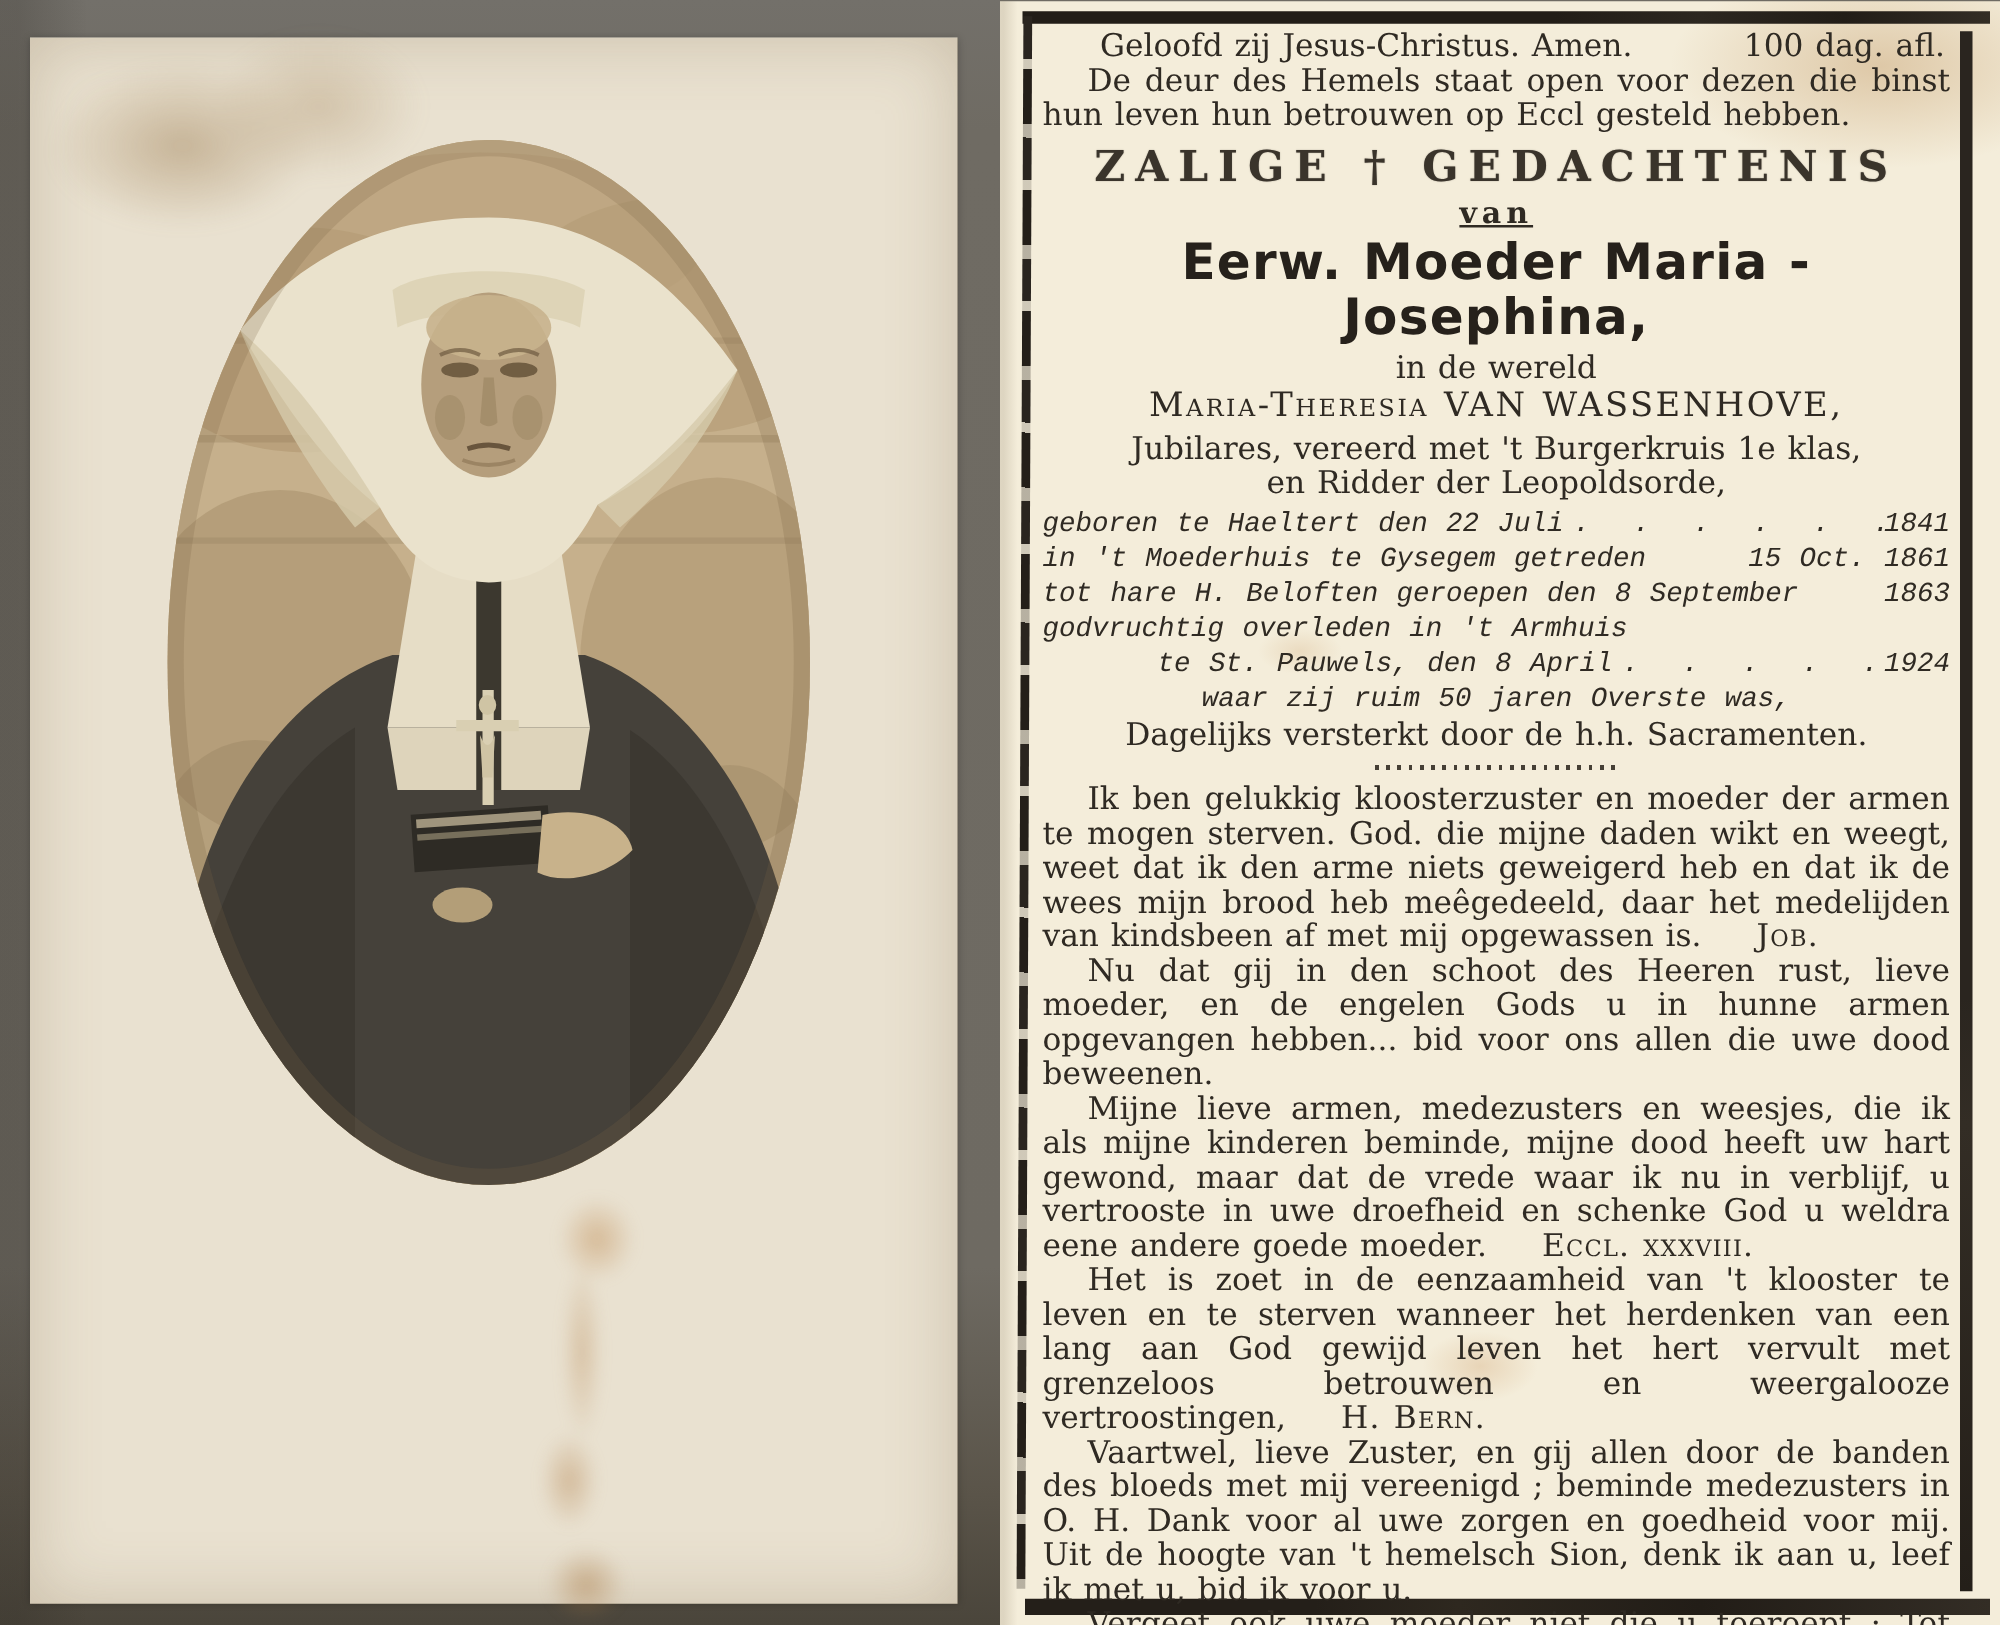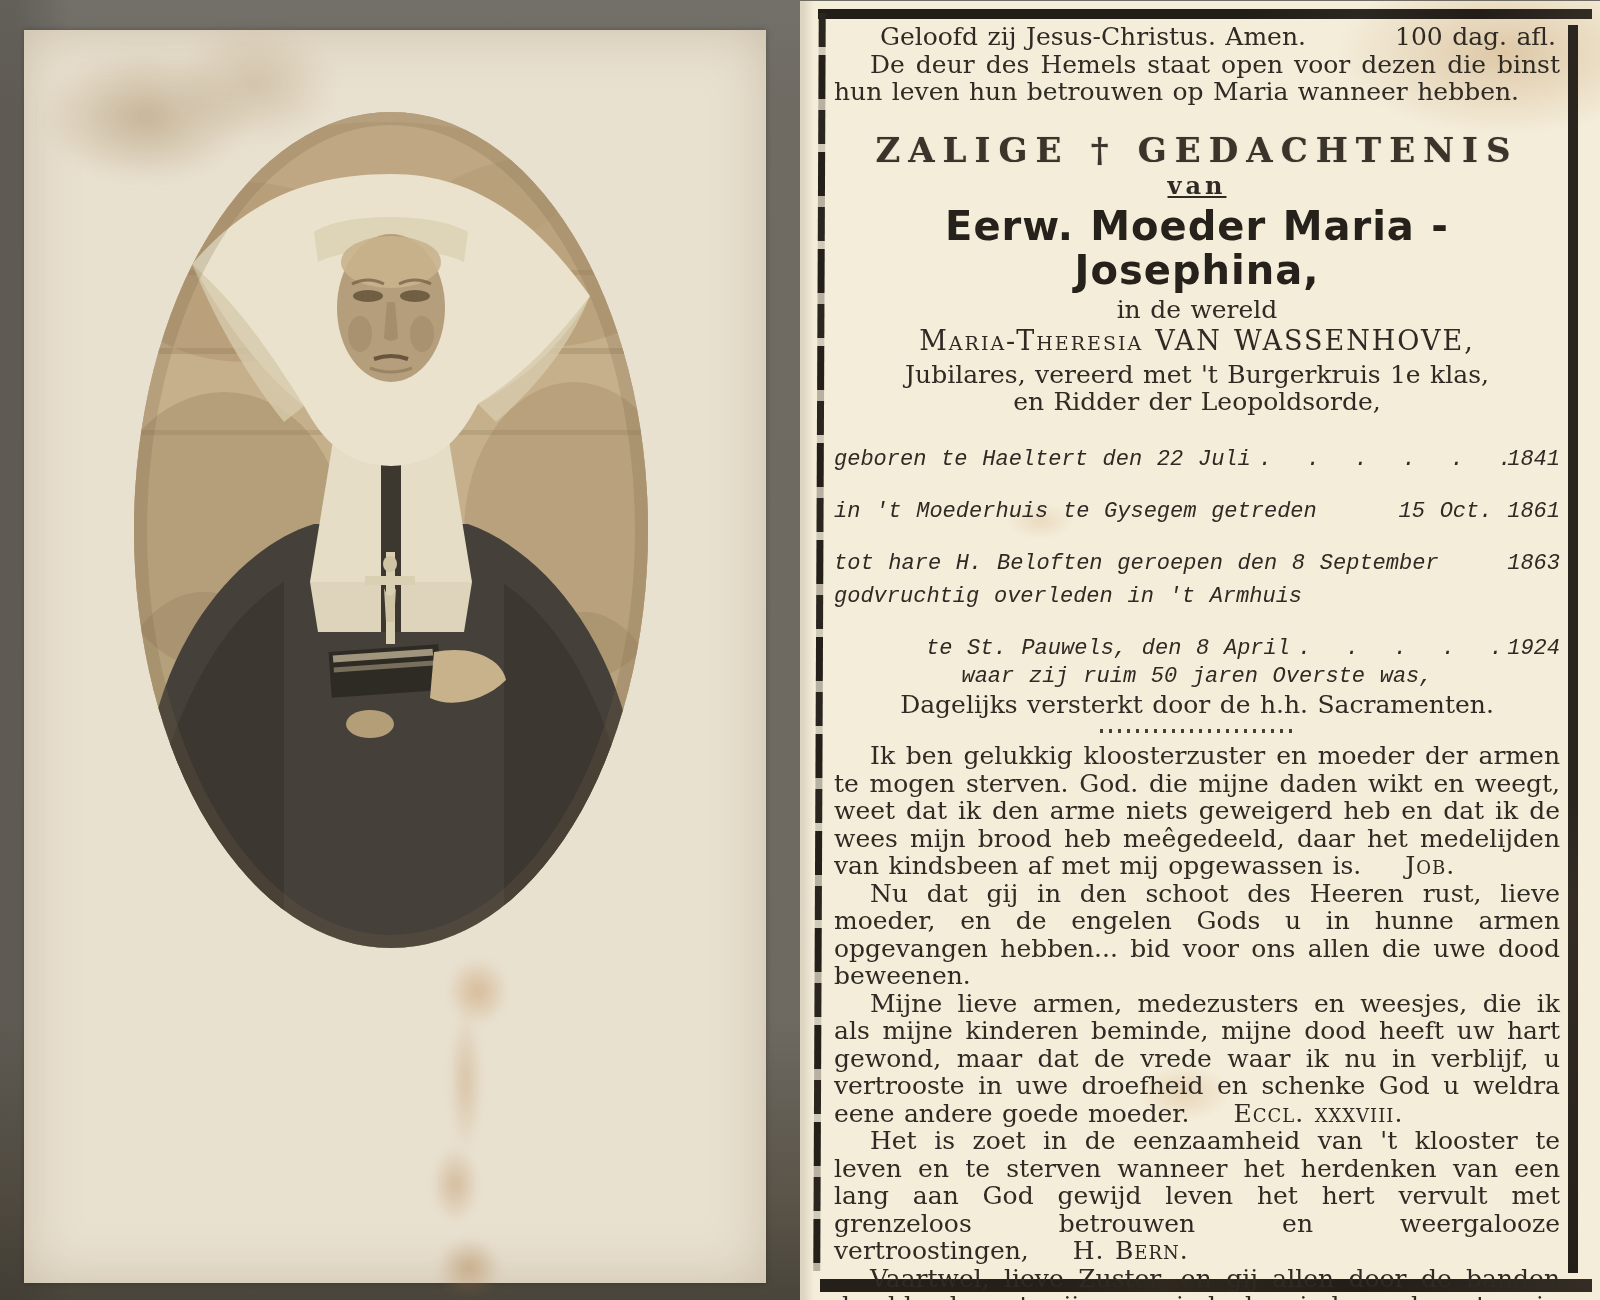--- a/index.html
+++ b/index.html
@@ -66,40 +66,40 @@
   .frame-bottom{position:absolute;left:20px;top:1278px;width:772px;height:13px;
     background:linear-gradient(90deg,#241f19 0 30%, #2e281f 45%, #221d17 70%, #332d25 100%);}
 
   .page{
     position:absolute;left:34px;top:22px;width:726px;
     font-size:25px;line-height:27.5px;word-spacing:1.5px;
   }
   .opening-line1{display:flex;justify-content:space-between;padding-left:46px;padding-right:4px;white-space:nowrap;}
   .opening-rest{text-align:justify;text-indent:36px;}
   .memorial-title{
-    text-align:center;margin-top:26px;
+    text-align:center;margin-top:10px;
     font-size:34px;line-height:36px;font-weight:700;letter-spacing:8px;
     color:#3a342b;text-shadow:0 0 1px rgba(58,52,43,.5);
   }
   .van-line{text-align:center;margin-top:4px;font-weight:700;letter-spacing:4px;font-size:24px;text-decoration:underline;}
   .name-big{
     text-align:center;margin-top:5px;
     font-family:"DejaVu Sans", sans-serif;font-weight:700;
     font-size:40px;line-height:44px;letter-spacing:1px;color:#26211b;
   }
   .in-wereld{text-align:center;margin-top:4px;}
   .name-secular{text-align:center;margin-top:2px;font-size:27px;line-height:30px;letter-spacing:2px;}
   .name-secular .sc{font-variant:small-caps;margin-right:12px;}
   .honor{text-align:center;}
   .honor.first{margin-top:5px;}
   .vitae{margin-top:6px;font-style:italic;font-size:22px;line-height:28px;font-family:Liberation Mono, monospace;}
   .vita-row{display:flex;align-items:baseline;}
   .vita-text{white-space:nowrap;}
   .vita-leader{flex:1;text-align:right;letter-spacing:10px;overflow:hidden;white-space:nowrap;padding:0 8px;}
-  .vita-year{white-space:nowrap;text-align:left;margin-top:24px;}
+  .vita-year{white-space:nowrap;text-align:left;}
   .vita-row.indent{padding-left:92px;}
   .vita-row.centered{display:block;text-align:center;}
   .sacraments{text-align:center;font-size:25px;}
   .dots-small{margin:11px auto 9px;width:195px;height:4px;
     background:repeating-linear-gradient(90deg,#464035 0 3px, transparent 3px 9px);}
   .para{margin:0;text-align:justify;text-indent:36px;}
   .attrib{font-variant:small-caps;padding-left:44px;letter-spacing:1px;}
   .attrib:empty{display:none;}
 </style>
 </head>
@@ -178,21 +178,21 @@
     <div class="frame-left"></div>
     <div class="frame-right"></div>
     <div class="frame-bottom"></div>
 
     <div class="page">
 
       <div class="opening-line1">
         <span>Geloofd zij Jesus-Christus. Amen.</span>
         <span>100 dag. afl.</span>
       </div>
-      <div class="opening-rest">De deur des Hemels staat open voor dezen die binst hun leven hun betrouwen op Maria wanneer hebben.</div>
+      <div class="opening-rest">De deur des Hemels staat open voor dezen die binst hun leven hun betrouwen op Eccl gesteld hebben.</div>
 
       <div class="memorial-title">
         <span>ZALIGE</span>
         <span>†</span>
         <span>GEDACHTENIS</span>
       </div>
 
       <div class="van-line">van</div>
 
       <div class="name-big">Eerw.  Moeder  Maria - Josephina,</div>

